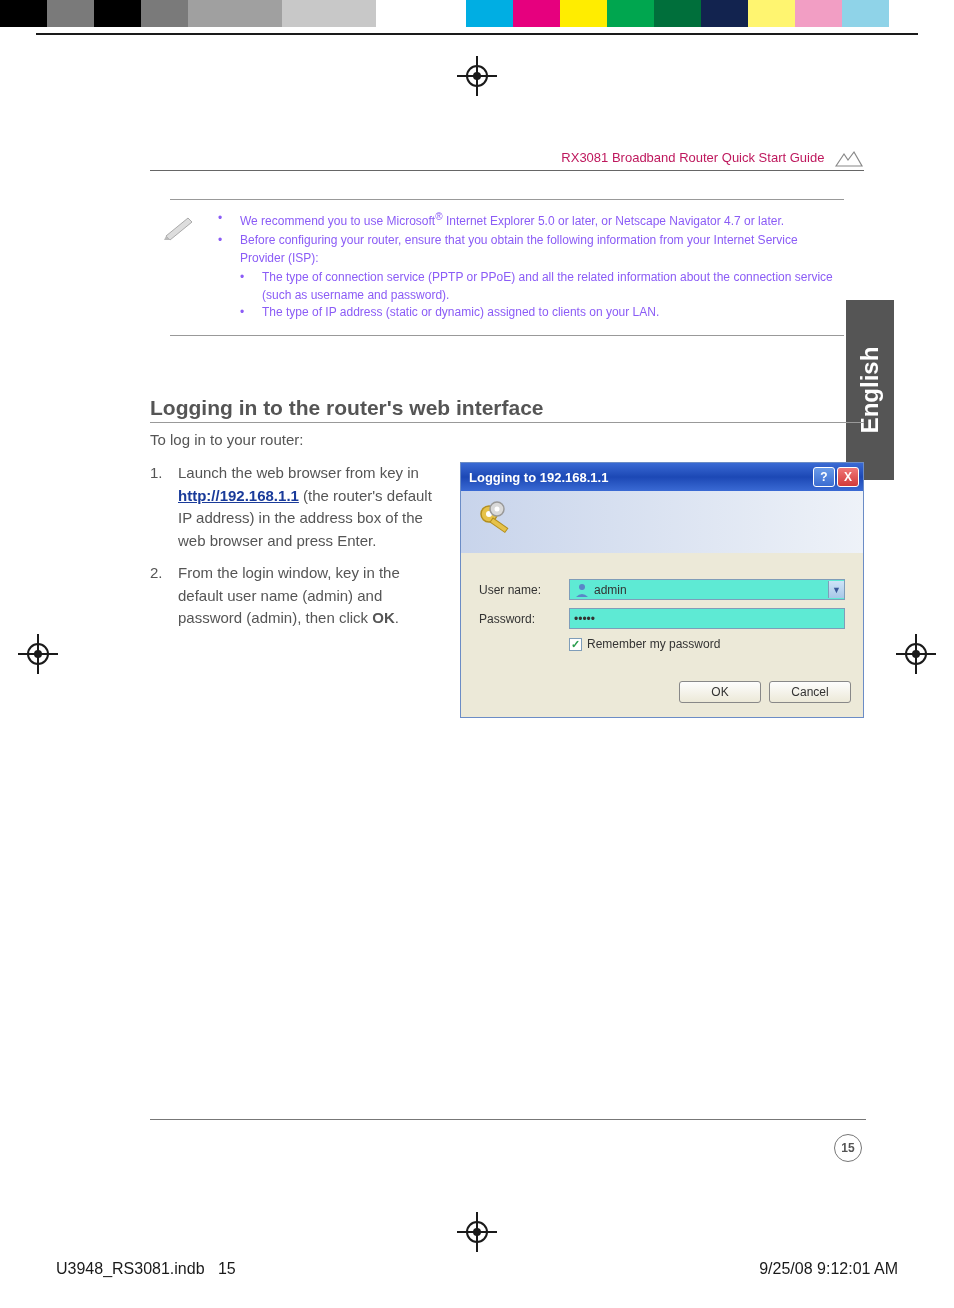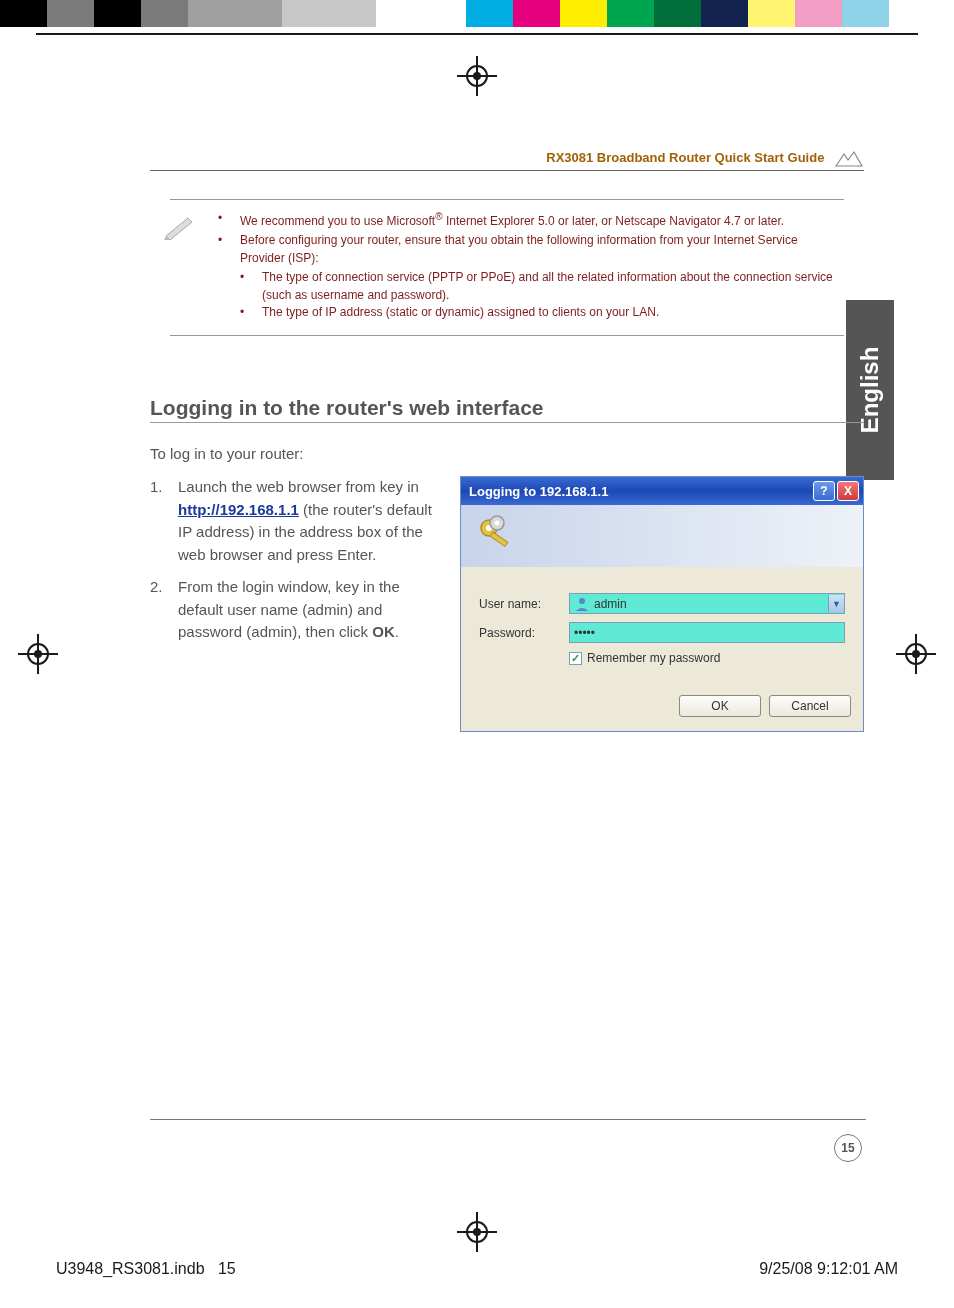--- a/index.html
+++ b/index.html
@@ -28,40 +28,40 @@
   .regmark { position: absolute; width: 40px; height: 40px; }
   .regmark svg { width: 40px; height: 40px; }
   .reg-center-top { top: 56px; left: 50%; transform: translateX(-50%); }
   .reg-center-bot { bottom: 56px; left: 50%; transform: translateX(-50%); }
   .reg-left { top: 50%; left: 18px; transform: translateY(-50%); }
   .reg-right { top: 50%; right: 18px; transform: translateY(-50%); }
   
   
   .page { position: absolute; top: 150px; left: 150px; right: 90px; bottom: 150px; }
   
-  .header-line { border-bottom: 1.5px solid #666; padding-bottom: 2px; text-align: right; font-size: 13px; font-weight: bold; color: #a16207; margin-bottom: 28px; }
+  .header-line { border-bottom: 1.5px solid #666; padding-bottom: 2px; text-align: right; font-size: 13px; font-weight: normal; color: #be185d; margin-bottom: 28px; }
   .header-line .logo { display: inline-block; width: 30px; height: 18px; margin-left: 6px; vertical-align: middle; }
   .header-line .logo svg { width: 30px; height: 18px; }
   
   .section-title-wrap { border: 1.5px solid #999; border-radius: 20px; background: #999; padding: 6px 0; margin-bottom: 36px; }
   .section-title { color: #fff; font-size: 23px; font-weight: bold; padding-left: 22px; }
   
   .intro-text { font-size: 15px; color: #555; line-height: 1.45; margin-bottom: 34px; }
   
   .note-box { margin: 0 20px 60px 20px; border-top: 1px solid #999; border-bottom: 1px solid #999; padding: 10px 0 12px 0; position: relative; }
   .note-icon { position: absolute; left: -10px; top: 12px; width: 38px; height: 30px; }
   .note-icon svg { width: 38px; height: 30px; }
-  .note-list { margin-left: 48px; font-size: 12px; line-height: 1.45; color: #7f1d1d; }
+  .note-list { margin-left: 48px; font-size: 12px; line-height: 1.45; color: #8b5cf6; }
   .note-list > li { list-style: none; position: relative; padding-left: 22px; margin-bottom: 2px; }
   .note-list > li::before { content: "•"; position: absolute; left: 0; }
   .note-sublist { margin-left: 0; margin-top: 2px; }
   .note-sublist > li { list-style: none; position: relative; padding-left: 22px; }
   .note-sublist > li::before { content: "•"; position: absolute; left: 0; }
   
-  .sub-heading { font-size: 21px; font-weight: bold; color: #555; border-bottom: 1.5px solid #999; padding-bottom: 2px; margin-bottom: 22px; }
+  .sub-heading { font-size: 21px; font-weight: bold; color: #555; border-bottom: 1.5px solid #999; padding-bottom: 2px; margin-bottom: 8px; }
   
   .steps-intro { font-size: 15px; color: #555; margin-bottom: 14px; }
   .two-col { display: flex; gap: 20px; }
   .steps-col { flex: 0 0 290px; }
   .steps-list { font-size: 15px; color: #555; line-height: 1.5; }
   .steps-list li { list-style: none; position: relative; padding-left: 28px; margin-bottom: 10px; }
   .steps-list li .num { position: absolute; left: 0; }
   .steps-list a { color: #1a3b9a; font-weight: bold; text-decoration: underline; }
   
   

